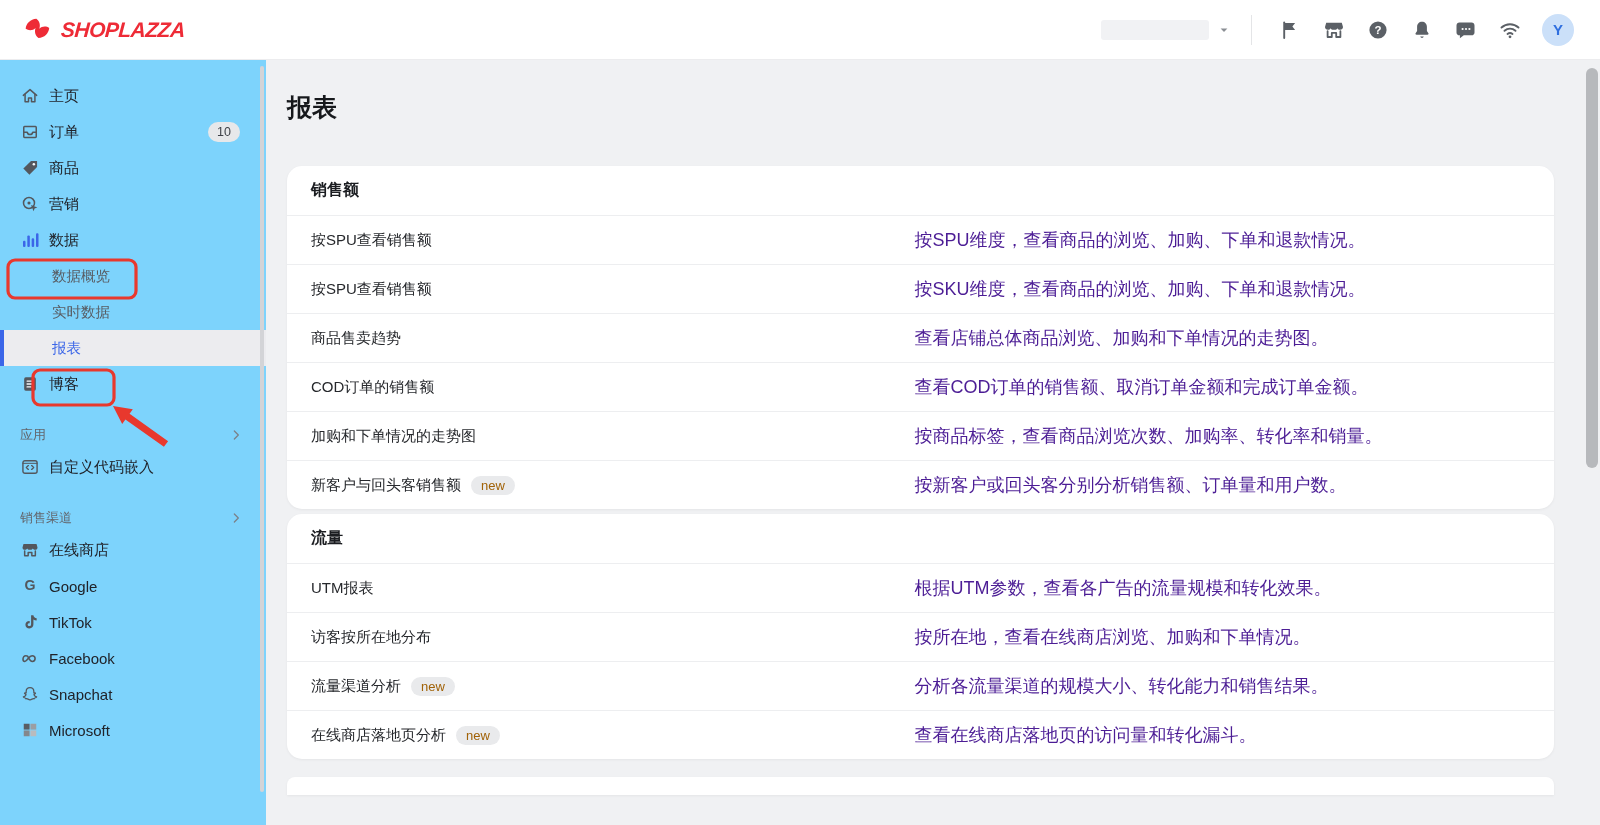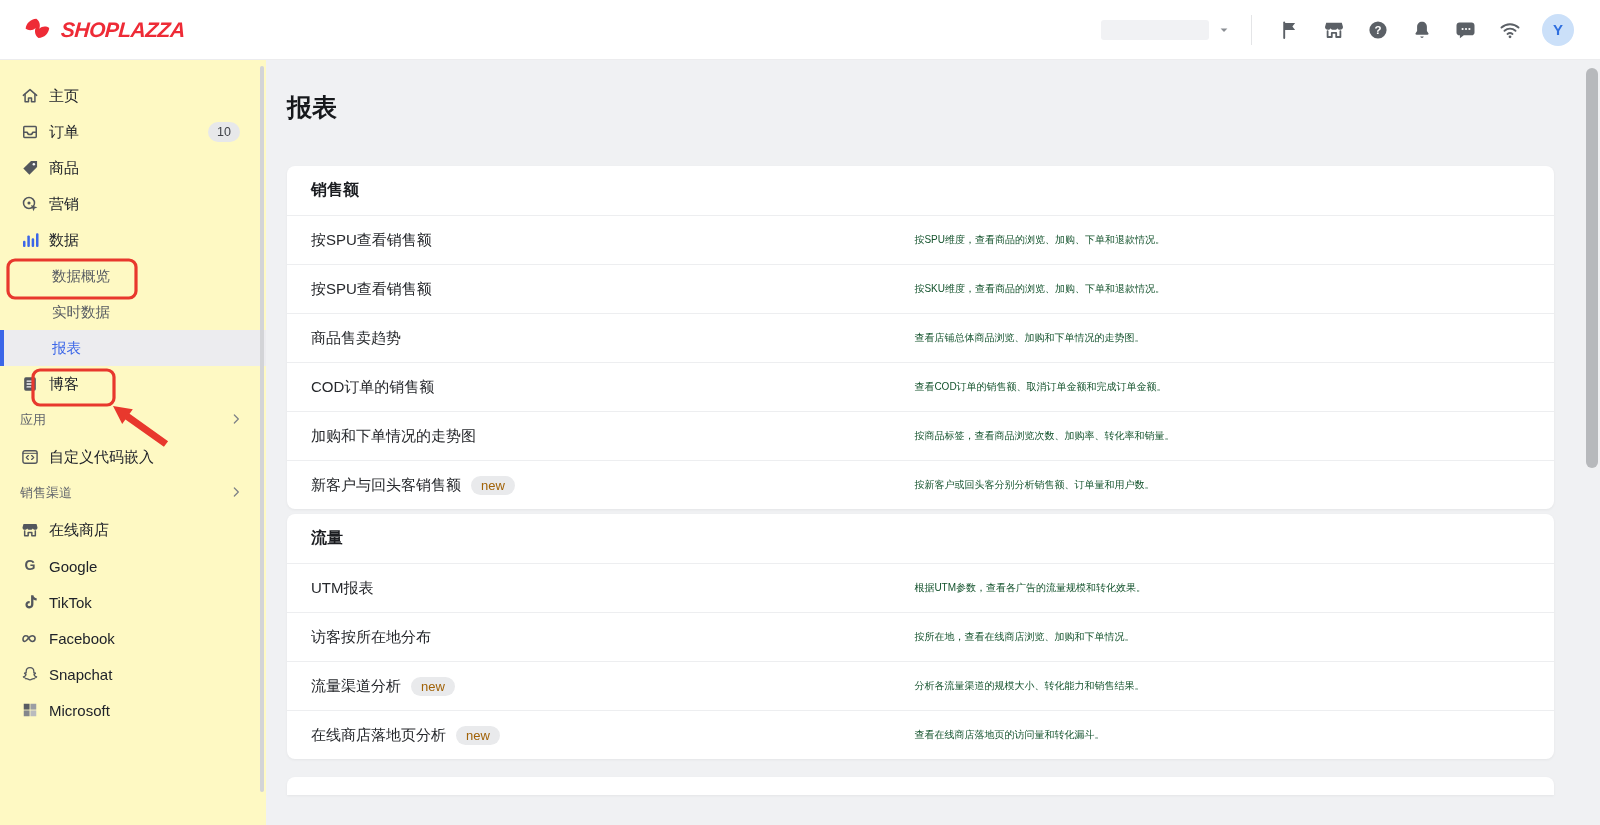--- a/index.html
+++ b/index.html
@@ -23,55 +23,55 @@
   .caret{width:18px;height:18px;color:#8a8e94;margin-left:6px}
   .vdiv{width:1px;height:30px;background:#e4e5e7;margin:0 16px 0 18px}
   .hbtn{width:24px;height:24px;margin:0 10px;color:#5b6066;background:none;border:none;
     display:flex;align-items:center;justify-content:center;cursor:pointer}
   .hbtn svg{width:23px;height:23px}
   .avatar{width:32px;height:32px;border-radius:50%;background:#cbe0f9;color:#2f6fdf;
     display:flex;align-items:center;justify-content:center;font-size:15px;font-weight:600;
     margin-left:10px;cursor:pointer}
   
   #app-row{display:flex;padding-top:60px;height:825px}
-  aside{width:266px;flex:0 0 266px;background:#fef9c3;position:relative;height:100%}
+  aside{width:266px;flex:0 0 266px;background:#7dd3fc;position:relative;height:100%}
   main{flex:1;background:#f0f1f3;padding:33px 46px 0 21px;overflow:hidden}
   
   nav{padding-top:18px}
   .nav-item{display:flex;align-items:center;height:36px;padding:0 26px 0 20px;cursor:pointer}
   .nav-icn{width:20px;height:20px;margin-right:9px;color:#53575d;flex:0 0 20px}
   .nav-icn.blue{color:var(--accent)}
   .nav-label{font-size:15px;color:#20232a;white-space:nowrap}
   .nav-item.sub{padding-left:52px}
   .nav-item.sub .nav-label{color:#585c63;font-size:14.5px}
   .nav-item.active{background:#ececef;position:relative}
   .nav-item.active::before{content:'';position:absolute;left:0;top:0;bottom:0;width:4px;
     background:var(--accent)}
   .nav-item.active .nav-label{color:var(--accent)}
   .count-badge{margin-left:auto;background:#e7e8ea;border-radius:999px;padding:3px 9px;
     font-size:12.5px;color:#3f4248}
-  .sec{display:flex;height:28px;margin-top:9px;padding:0 22px 0 20px;cursor:pointer}
+  .sec{display:flex;align-items:center;height:28px;margin-top:19px;padding:0 22px 0 20px;cursor:pointer}
   .sec-label{font-size:13px;color:#62666d}
   .sec-chev{margin-left:auto;width:16px;height:16px;color:#7b7f86}
   .sb-thumb{position:absolute;top:6px;left:260px;width:4px;height:726px;border-radius:2px;
     background:#d3d4d7;z-index:4}
   #annot{position:absolute;left:0;top:0;width:280px;height:480px;pointer-events:none;z-index:6}
   
   h1{font-size:25px;line-height:28px;font-weight:600;color:#17191c;margin:0 0 45px}
-  .card{background:#fff;border-radius:8px;box-shadow:0 1px 3px rgba(20,22,26,.05);overflow:hidden}
+  .card{background:#fff;border-radius:15px;box-shadow:0 1px 3px rgba(20,22,26,.05);overflow:hidden}
   .card + .card{margin-top:5px}
   .card-h{height:49px;padding:0 24px;display:flex;align-items:center;font-weight:700;
     font-size:16px;color:#1b1d21}
   .report-row{height:49px;border-top:1px solid #edeef0;display:flex;align-items:center;
     padding:0 24px;cursor:pointer}
   .row-left{flex:0 0 49.5%;display:flex;align-items:flex-start;gap:10px}
   .row-name{font-size:15px;color:#26282c}
   .new-badge{background:#e9eaec;border-radius:999px;font-size:13px;color:#a16207;
     padding:3px 10px;line-height:1}
-  .row-desc{font-size:10px;color:#14532d}
+  .row-desc{font-size:18px;color:#4c1d95}
   .card-peek{height:18px;margin-top:18px;border-radius:8px 8px 0 0;box-shadow:0 1px 3px rgba(20,22,26,.05)}
   .page-scrollbar{position:fixed;right:2px;top:68px;width:12px;height:400px;border-radius:7px;
     background:#b7b9bc;z-index:30}
   .icn{display:block}
 </style>
 </head>
 <body>
 
 <header>
   <div class="logo">

